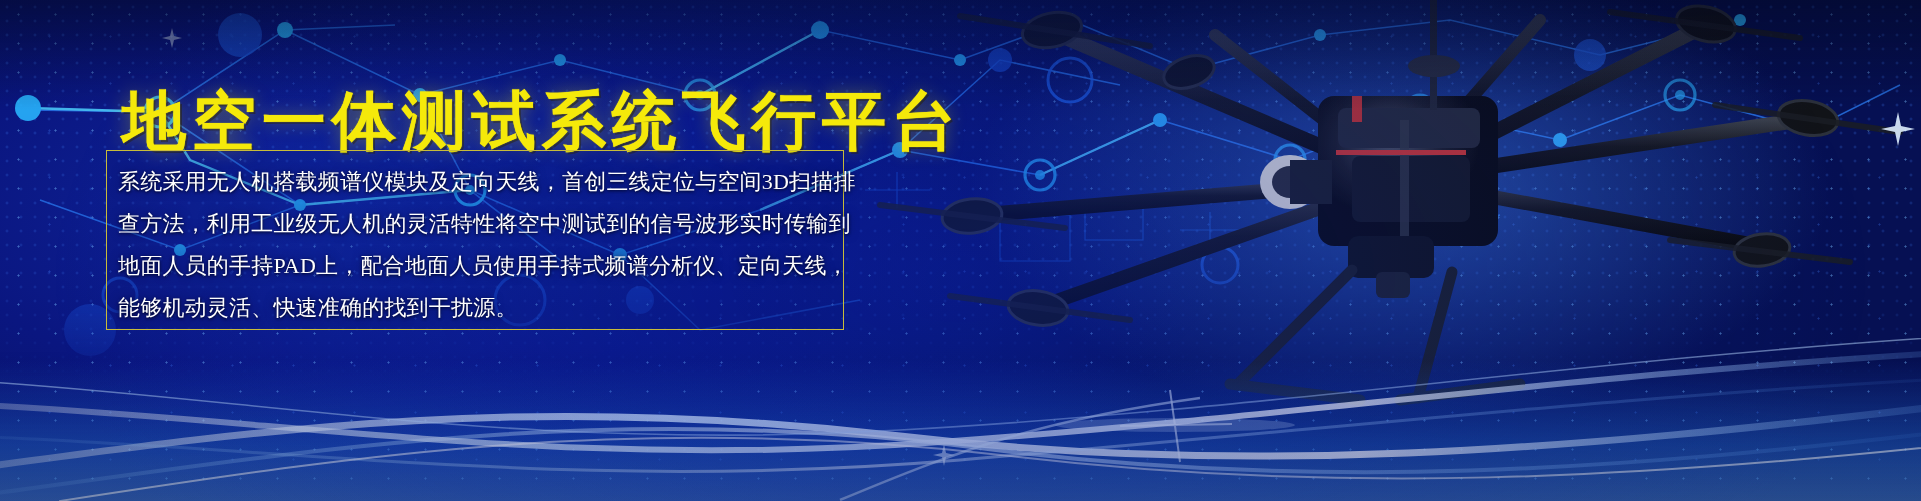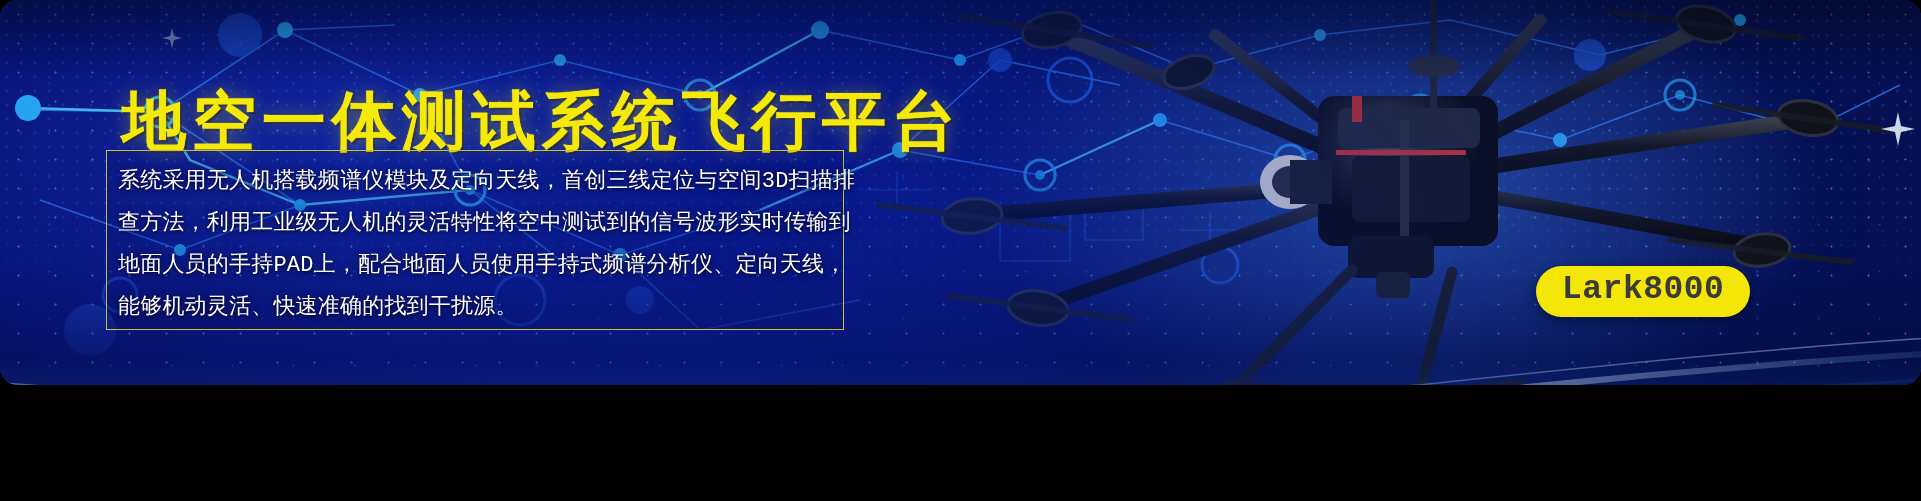--- a/index.html
+++ b/index.html
@@ -3,25 +3,24 @@
 <meta charset="utf-8">
 <style>
   html, body {
     margin: 0;
     padding: 0;
     background: #000;
   }
   #banner {
     position: relative;
     width: 1921px;
-    height: 385px;
+    height: 501px;
     overflow: hidden;
-    font-family: Liberation Mono, monospace;
+    font-family: Liberation Serif, serif;
     background: #0a1a8c;
-    border-radius: 18px;
   }
 
   
   .bg-base {
     position: absolute; inset: 0;
     background:
       radial-gradient(ellipse 900px 420px at 18% 42%, #10269e 0%, #0a1680 45%, #061053 100%),
       radial-gradient(ellipse 1100px 520px at 72% 46%, #13379f 0%, #0a1c7e 50%, #061050 100%),
       linear-gradient(160deg, #0b1f96 0%, #0a1680 40%, #050d45 100%);
   }
@@ -365,15 +364,14 @@
   <div class="bg-vignette"></div>
 
   <div id="content">
 
     <div class="title">地空一体测试系统飞行平台</div>
 
     <div class="desc-box"></div>
 
     <div class="desc-text">系统采用无人机搭载频谱仪模块及定向天线，首创三线定位与空间3D扫描排查方法，利用工业级无人机的灵活特性将空中测试到的信号波形实时传输到地面人员的手持PAD上，配合地面人员使用手持式频谱分析仪、定向天线，能够机动灵活、快速准确的找到干扰源。</div>
 
-    <div class="badge">Lark8000</div>
   </div>
 </div>
 
 </body></html>

